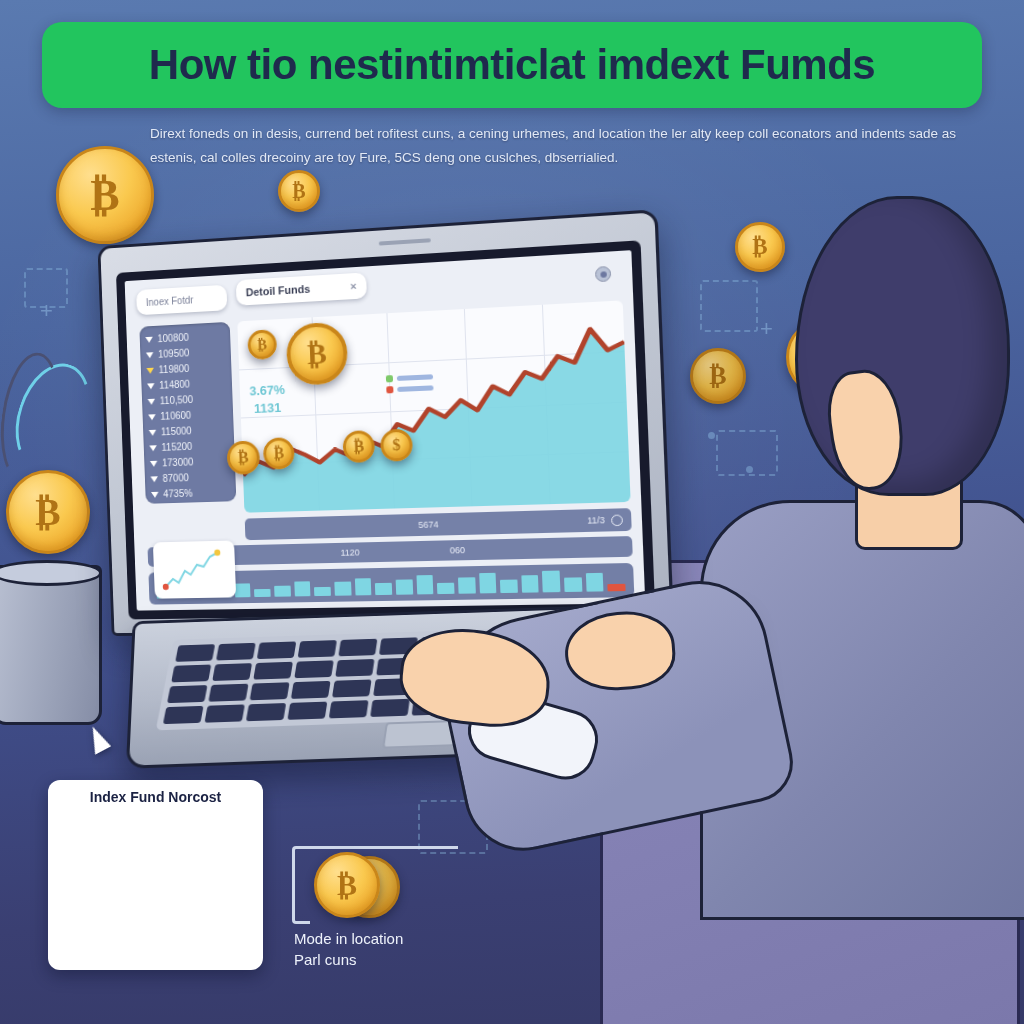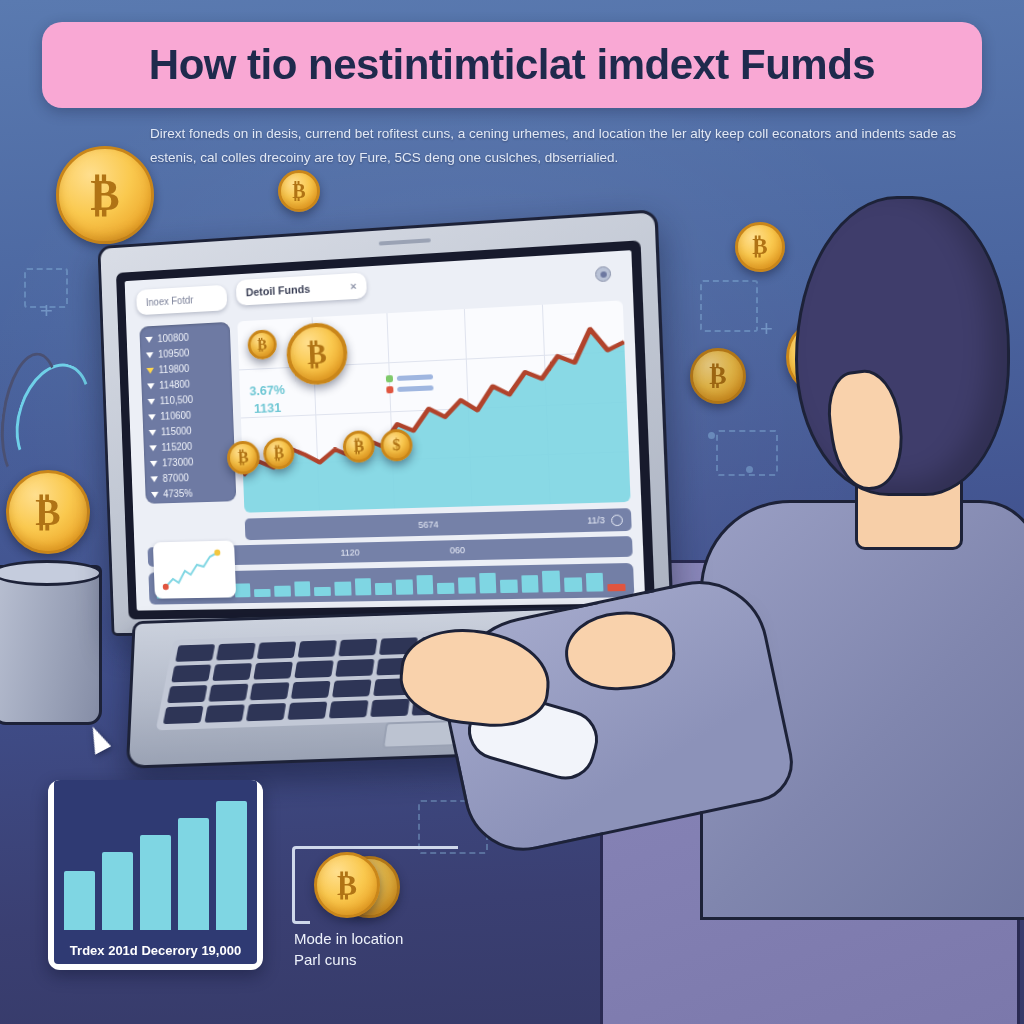--- a/index.html
+++ b/index.html
@@ -22,21 +22,21 @@
   }
 
   
   .circuit { position:absolute; border:2px dashed rgba(150,200,235,.35); border-radius:3px; }
   .cplus { position:absolute; color:rgba(160,205,240,.45); font-size:22px; line-height:1; font-weight:300;}
   .cdot { position:absolute; width:7px;height:7px;border-radius:50%;background:rgba(150,200,235,.4); }
 
   
   .title-card {
     position:absolute; left:42px; top:22px; width:940px; height:86px;
-    background:#f9a8d4; border-radius:20px;
+    background:#22c55e; border-radius:20px;
     box-shadow:0 4px 14px rgba(20,28,55,.30);
     display:flex; align-items:center; justify-content:center;
   }
   .title-text {
     font-size:42px; font-weight:bold; color:#1f2a4d;
     letter-spacing:-.5px; white-space:nowrap;
   }
 
   
   .body-para {
@@ -549,28 +549,21 @@
 </div>
 
 <div class="person-arm"></div>
 <div class="cuff"></div>
 <div class="hand-kbd1"></div>
 <div class="hand-kbd2"></div>
 
 <div class="cursor"></div>
 
 <div class="bl-card">
-  <div class="bl-chart" id="blchart">
-    <div class="bl-bar" style="height: 42%; background: rgb(127, 214, 227);"></div>
-      <div class="bl-bar" style="height: 56%; background: rgb(127, 214, 227);"></div>
-      <div class="bl-bar" style="height: 68%; background: rgb(127, 214, 227);"></div>
-      <div class="bl-bar" style="height: 80%; background: rgb(127, 214, 227);"></div>
-      <div class="bl-bar" style="height: 92%; background: rgb(127, 214, 227);"></div>
-      <div class="bl-cap">Trdex 201d Decerory 19,000</div>
-  </div>
+  <div class="bl-title">Index Fund Norcost</div>
 </div>
 
 <div class="stack-wrap">
   <div class="bracket"></div>
   <div class="bracket-arm"></div>
   <div class="coin behind" style="left:46px;top:6px;width:62px;height:62px;font-size:28px;">₿</div>
   <div class="coin" style="left:22px;top:2px;width:66px;height:66px;font-size:30px;">₿</div>
   <div class="stack-caption">
     <div>Mode in location</div>
     <div>Parl cuns</div>

